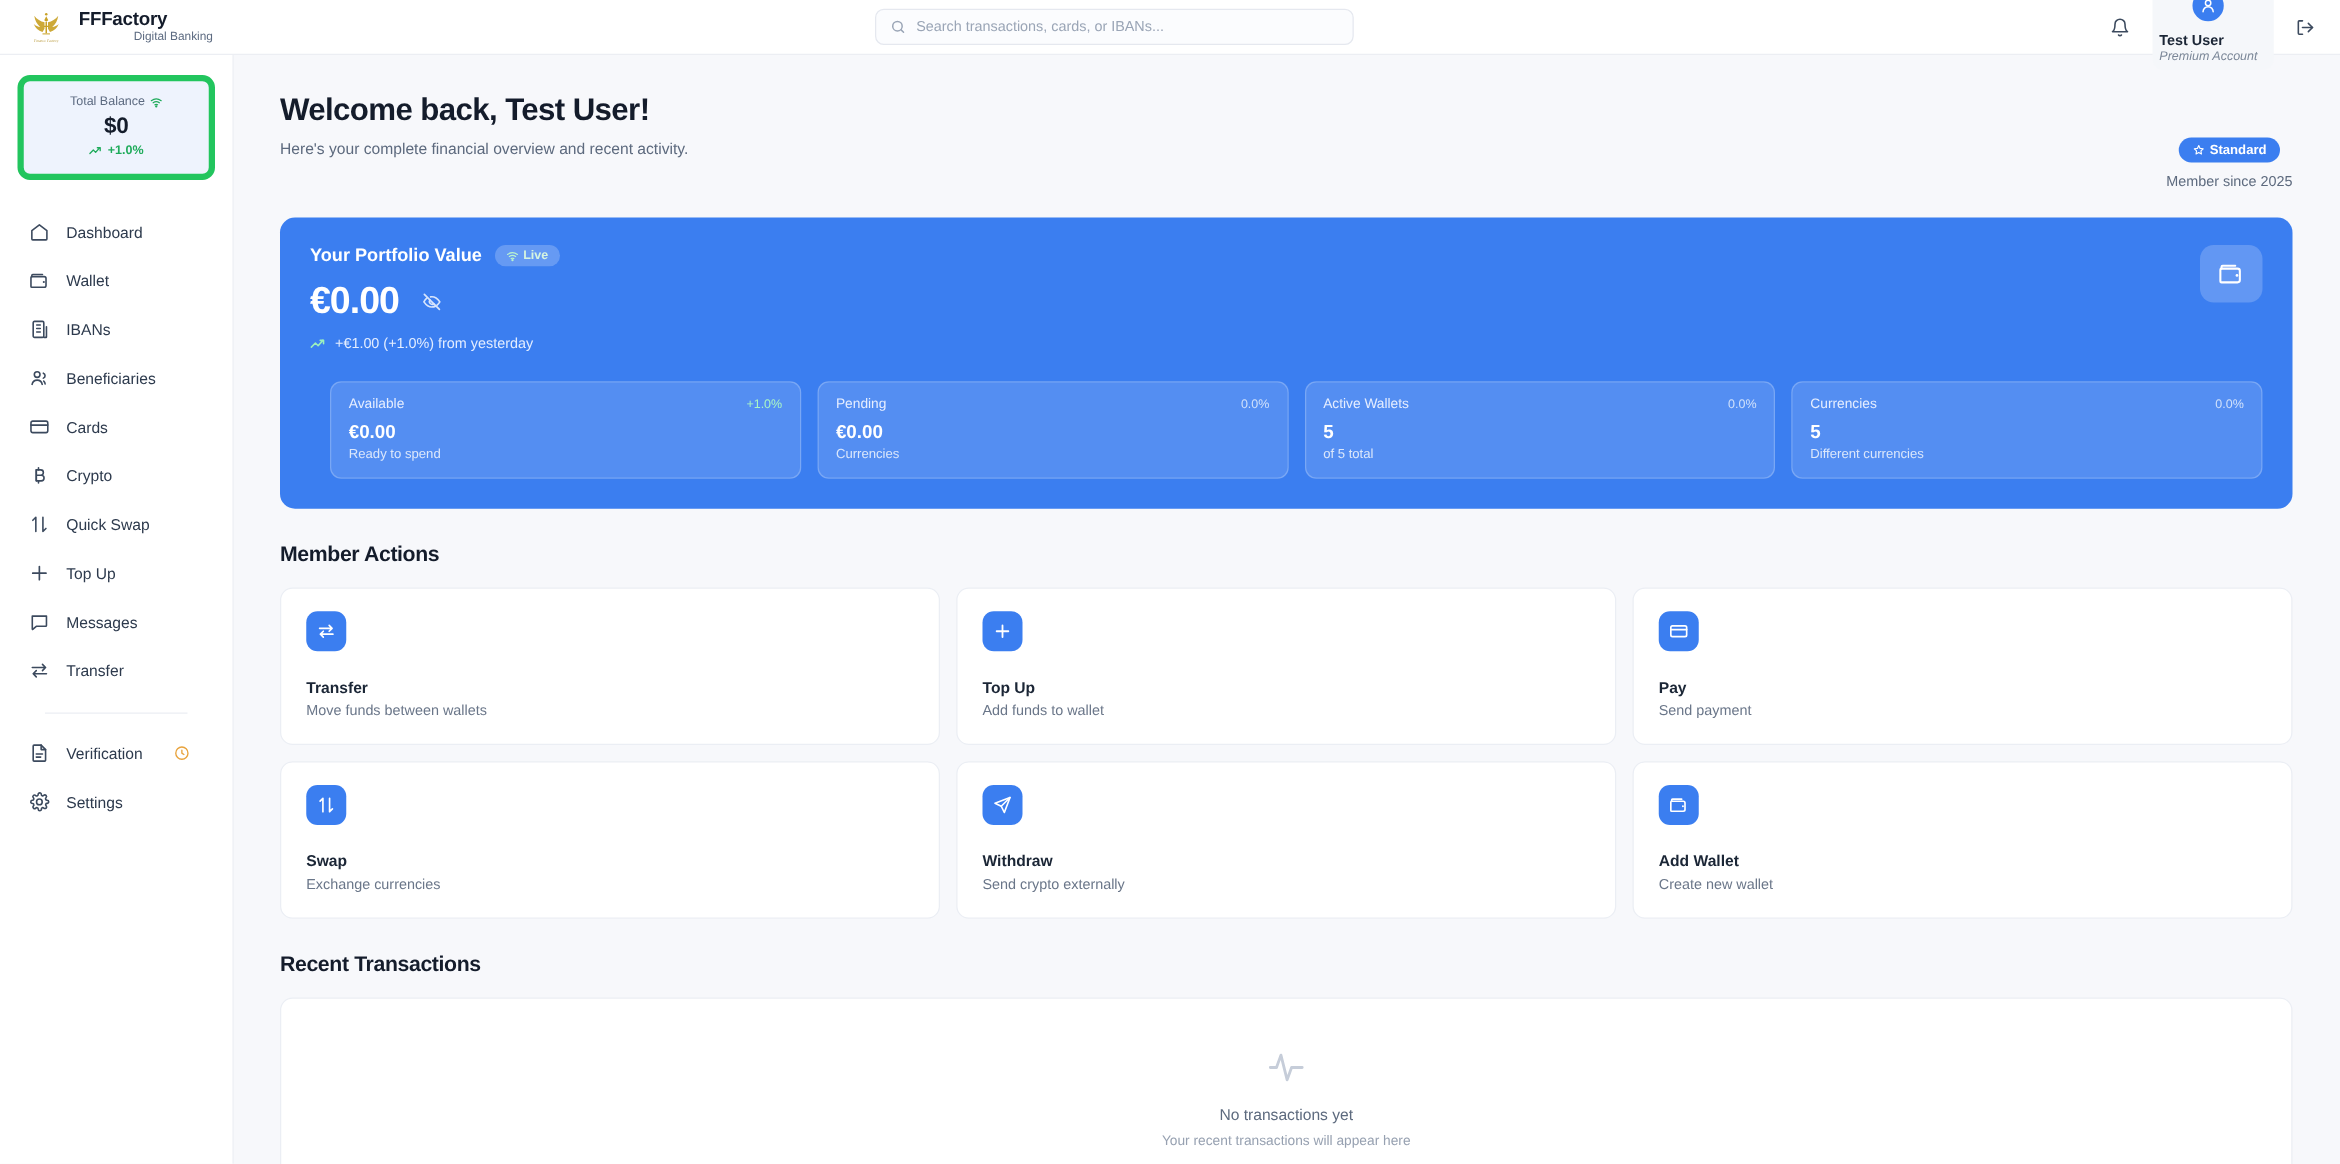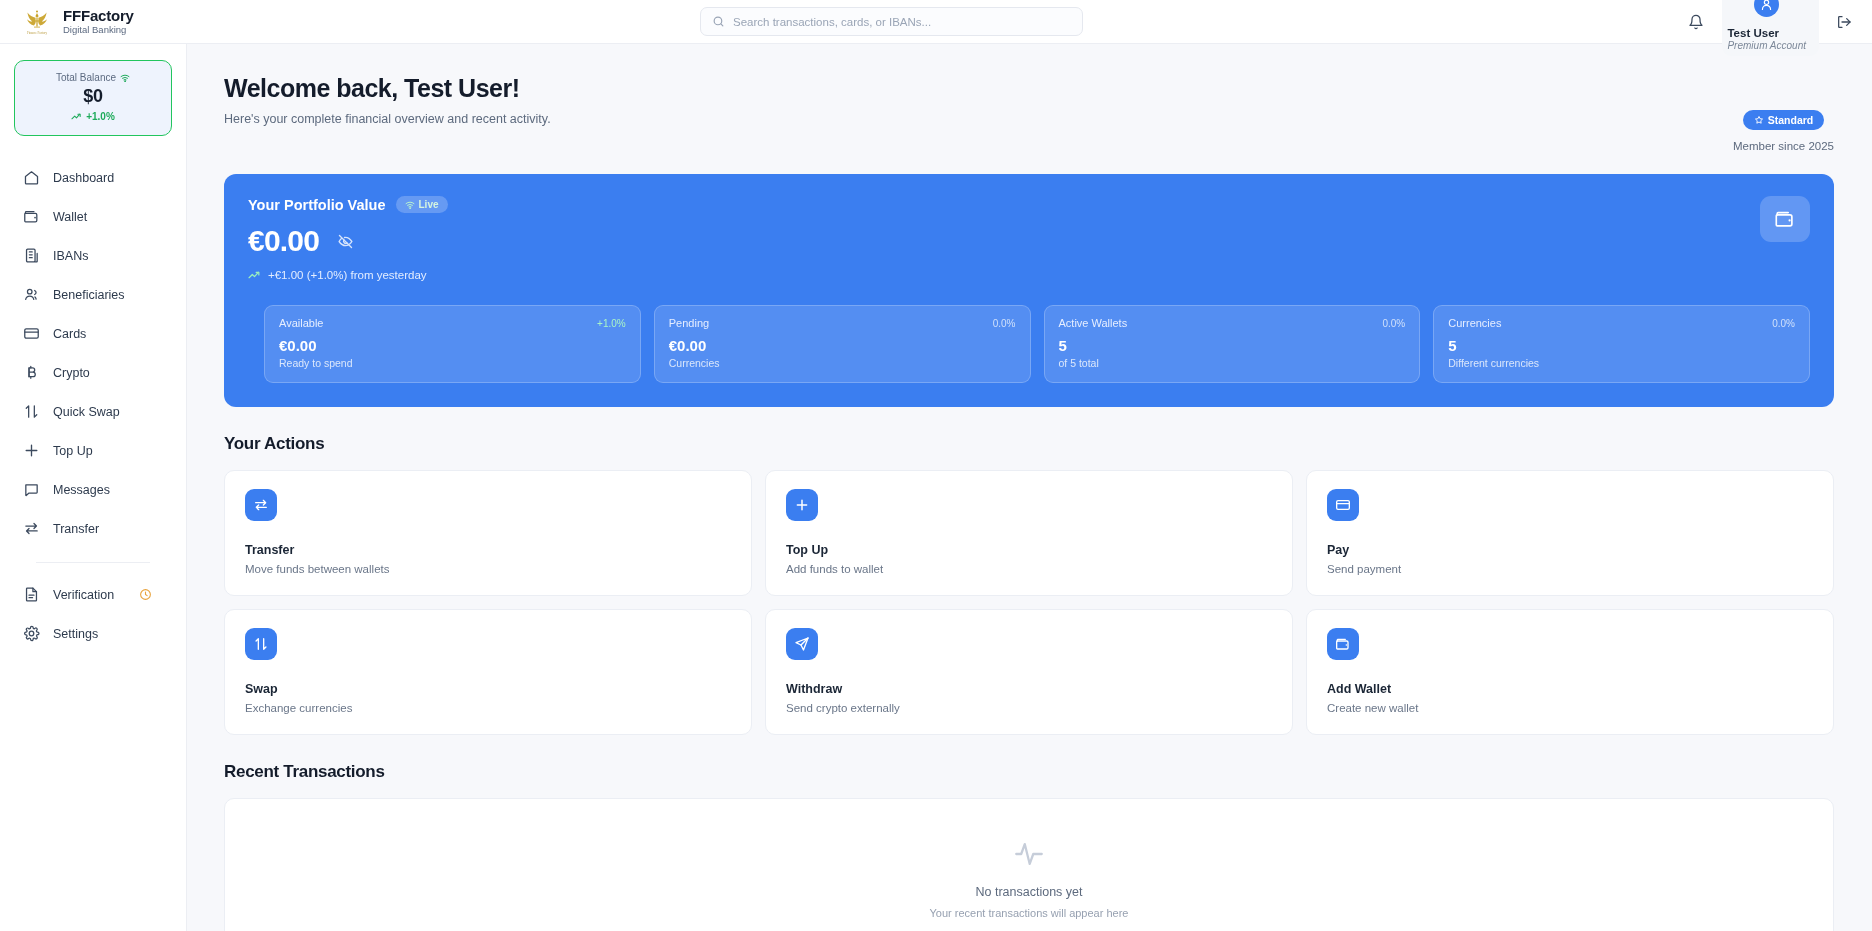--- a/index.html
+++ b/index.html
@@ -13,21 +13,21 @@
   
   .topbar {
     position:absolute; top:0; left:0; width:1872px; height:44px;
     background:#ffffff; border-bottom:1px solid #eceef3;
     display:flex; align-items:center; z-index:20;
   }
   .brand { display:flex; align-items:center; gap:9px; padding-left:20px; width:187px; }
   .brand-mark { width:34px; height:32px; display:flex; align-items:center; justify-content:center; }
   .brand-text { line-height:1.05; }
   .brand-title { font-size:15px; font-weight:bold; color:#141c2b; letter-spacing:-.2px; }
-  .brand-sub { font-size:9.5px; color:#5c6a80; margin-top:1px; }
+  .brand-sub { font-size:9.5px; color:#5c6a80; margin-top:1px;margin-left:44px; }
 
   .search-wrap { position:absolute; left:700px; top:7px; width:383px; height:29px; }
   .search-box {
     width:100%; height:100%; border:1px solid #e5e8ef; border-radius:7px;
     background:#fbfcfe; display:flex; align-items:center; padding:0 11px; gap:8px;
   }
   .search-box input {
     border:none; outline:none; background:transparent; flex:1;
     font-family:"Liberation Sans", sans-serif; font-size:11.5px; color:#2b3648;
   }
@@ -46,21 +46,21 @@
   .uname { font-size:11.5px; font-weight:bold; color:#1b2troubleshoot; color:#1b2636; line-height:1.25; }
   .urole { font-size:10px; color:#7b8798; line-height:1.25;font-style:italic; }
   .logout-btn { width:24px; height:24px; display:flex; align-items:center; justify-content:center; cursor:pointer; }
 
   
   .sidebar {
     position:absolute; top:44px; left:0; width:187px; height:887px;
     background:#ffffff; border-right:1px solid #eceef3; padding:16px 0 0 0;
   }
   .balance-card {
-    margin:0 14px 22px 14px; background:#eef3fd; border:1px solid #22c55e;
+    margin:0 14px 22px 14px; background:#eef3fd; border:5px solid #22c55e;
     border-radius:10px; padding:11px 8px 13px; text-align:center;
   }
   .bc-label { font-size:10px; color:#5c6a80; display:flex; align-items:center; justify-content:center; gap:4px; }
   .bc-value { font-size:18px; font-weight:bold; color:#141c2b; margin-top:3px; letter-spacing:-.3px; }
   .bc-delta { font-size:10px; color:#1fab5b; font-weight:bold; margin-top:4px; display:flex; align-items:center; justify-content:center; gap:4px; }
 
   .navlist { padding:0 14px; }
   .navitem {
     display:flex; align-items:center; gap:13px; height:39px; padding:0 8px;
     border-radius:8px; cursor:pointer; position:relative;
@@ -463,21 +463,21 @@
         <div class="stat-top">
           <span class="stat-name">Currencies</span>
           <span class="stat-pct zero">0.0%</span>
         </div>
         <div class="stat-val">5</div>
         <div class="stat-sub">Different currencies</div>
       </div>
     </div>
   </div>
 
-  <div class="section-title">Your Actions</div>
+  <div class="section-title">Member Actions</div>
   <div class="qa-grid">
 
     <div class="qa-card">
       <div class="qa-icon">
         <svg width="16" height="16" viewBox="0 0 24 24" fill="none" stroke="#fff" stroke-width="2" stroke-linecap="round" stroke-linejoin="round">
           <path d="M4 8.5h15M15.5 5l3.5 3.5-3.5 3.5"></path>
             <path d="M20 15.5H5M8.5 12L5 15.5 8.5 19"></path>
         </svg>
       </div>
       <div class="qa-title">Transfer</div>

